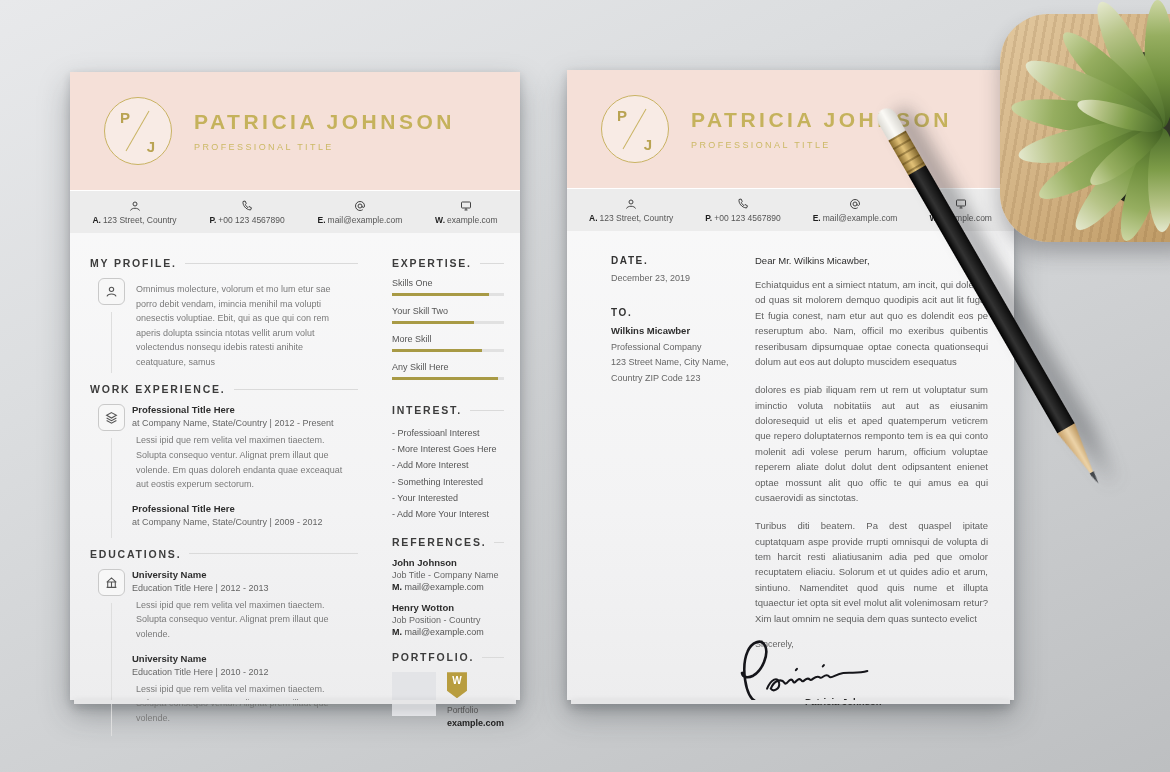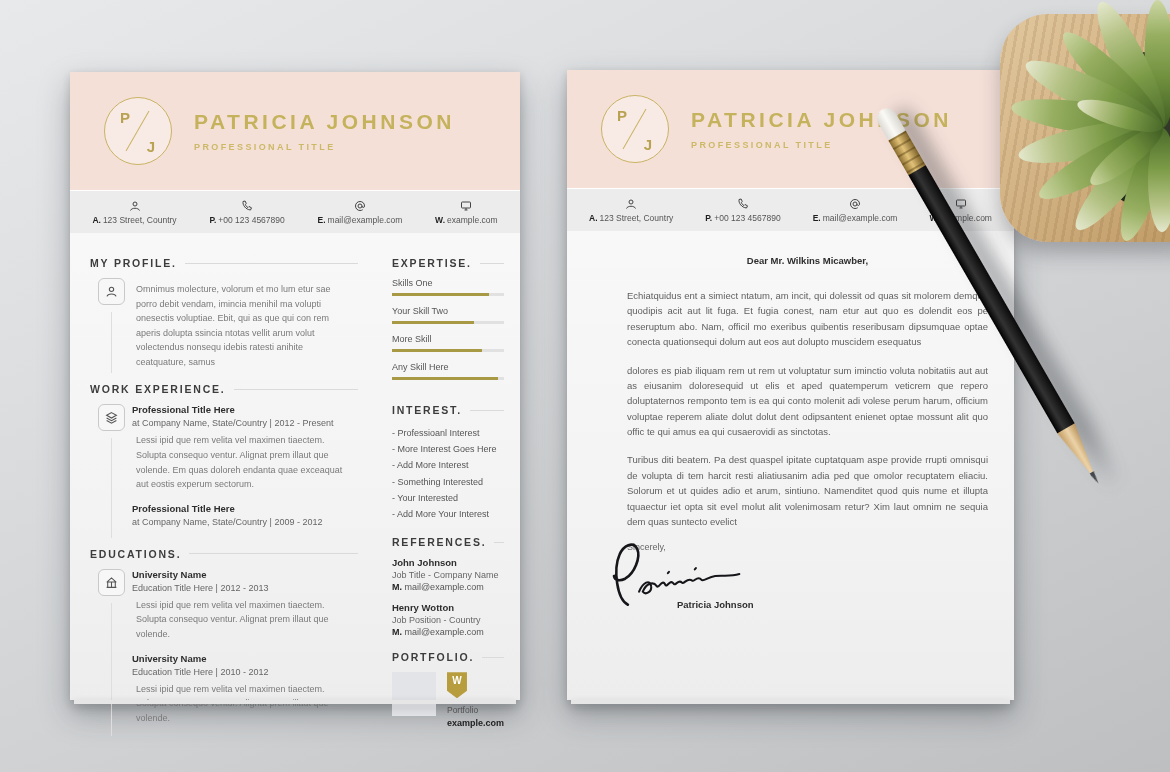--- a/index.html
+++ b/index.html
@@ -19,21 +19,21 @@
   
   .hdr{height:118px;background:#f5e0d8;display:flex;align-items:center;padding-left:34px;box-sizing:border-box;}
   .monogram{position:relative;width:66px;height:66px;border:1px solid #c9b363;border-radius:50%;
     background:rgba(255,255,255,.35);flex:0 0 auto;}
   .monogram .mg-p{position:absolute;left:15px;top:11px;font-size:15px;font-weight:bold;color:#b9a352;}
   .monogram .mg-j{position:absolute;right:16px;bottom:9px;font-size:15px;font-weight:bold;color:#b9a352;}
   .monogram .mg-slash{position:absolute;left:32px;top:10px;width:1px;height:46px;background:#c9b363;
     transform:rotate(30deg);}
   .hdr-text{margin-left:22px;}
   .hdr-name{font-size:21px;font-weight:bold;letter-spacing:3.5px;color:#c5b25c;}
-  .hdr-title{font-size:9px;font-weight:bold;letter-spacing:2.4px;color:#ccb966;margin-top:8px;}
+  .hdr-title{font-size:9px;font-weight:normal;letter-spacing:2.4px;color:#ccb966;margin-top:8px;}
 
   
   .contactbar{height:42px;background:#ececec;border-top:1px solid #ffffff;display:flex;
     align-items:center;justify-content:space-around;padding:0 6px;}
   .c-item{display:flex;flex-direction:column;align-items:center;gap:3px;font-size:8.5px;color:#555;justify-content:space-between;}
   .c-item svg{display:block;}
   .c-line b{color:#1f1f1f;margin-right:2px;}
 
   
   .r-body{display:flex;padding:14px 16px 0 20px;box-sizing:border-box;gap:8px;}
@@ -78,21 +78,21 @@
   .pf-url{font-size:9px;font-weight:bold;color:#222;}
 
   
   .l-body{display:flex;padding:24px 26px 0 44px;box-sizing:border-box;}
   .l-left{width:128px;flex:0 0 auto;}
   .l-h{font-size:10px;font-weight:bold;letter-spacing:1.6px;color:#333;margin-bottom:7px;}
   .l-date{font-size:9px;color:#666;margin-bottom:24px;}
   .recip-name{font-size:9.5px;font-weight:bold;color:#2e2e2e;margin-bottom:4px;}
   .recip-line{font-size:9px;color:#666;line-height:1.7;}
   .l-right{flex:1;padding-left:16px;}
-  .salutation{font-size:9.5px;font-weight:bold;color:#2e2e2e;margin-bottom:22px;text-align:center;}
+  .salutation{font-size:9.5px;font-weight:normal;color:#2e2e2e;margin-bottom:11px;}
   .lp{font-size:9.5px;color:#5f5f5f;line-height:1.62;text-align:justify;margin:0 0 13px;}
   .closing{font-size:9px;color:#666;margin-top:8px;}
   .sig-wrap{position:relative;height:52px;}
   .sig-wrap svg{position:absolute;left:-18px;top:-16px;}
   .signer{font-size:9.5px;font-weight:bold;color:#2e2e2e;margin-left:18px;}
 
   
   .pencil{position:absolute;left:878px;top:108px;width:20px;height:420px;
     transform:rotate(-30deg);transform-origin:10px 12px;display:flex;flex-direction:column;
     filter:drop-shadow(14px 9px 9px rgba(45,48,52,.40));z-index:30;}
@@ -355,20 +355,29 @@
       <div class="c-item">
         <svg width="12" height="12" viewBox="0 0 12 12" fill="none" stroke="#444" stroke-width="1">
             <rect x="1.5" y="2" width="9" height="6" rx="0.8"></rect>
             <path d="M4.5,10 h3 M6,8 v2"></path>
           </svg>
         <span class="c-line"><b>W.</b><span>example.com</span></span>
       </div>
     </div>
 
     <div class="l-body">
+      <div class="l-left">
+        <div class="l-h">DATE.</div>
+        <div class="l-date">December 23, 2019</div>
+        <div class="l-h">TO.</div>
+        <div class="recip-name">Wilkins Micawber</div>
+        <div class="recip-line">Professional Company</div>
+        <div class="recip-line">123 Street Name, City Name,</div>
+        <div class="recip-line">Country ZIP Code 123</div>
+      </div>
       <div class="l-right">
         <div class="salutation">Dear Mr. Wilkins Micawber,</div>
         <p class="lp">Echiatquidus ent a simiect ntatum, am incit, qui dolessit od quas sit molorem demquo quodipis acit aut lit fuga. Et fugia conest, nam etur aut quo es dolendit eos pe reseruptum abo. Nam, officil mo exeribus quibentis reseribusam dipsumquae optae conecta quationsequi dolum aut eos aut dolupto muscidem esequatus</p>
         <p class="lp">dolores es piab iliquam rem ut rem ut voluptatur sum iminctio voluta nobitatiis aut aut as eiusanim doloresequid ut elis et aped quatemperum veticrem que repero doluptaternos remponto tem is ea qui conto molenit adi volese perum harum, officium voluptae reperem aliate dolut dolut dent odipsantent enienet optae mossunt alit quo offic te qui amus ea qui cusaerovidi as sinctotas.</p>
         <p class="lp">Turibus diti beatem. Pa dest quaspel ipitate cuptatquam aspe provide rrupti omnisqui de volupta di tem harcit resti aliatiusanim adia ped que omolor recuptatem eliaciu. Solorum et ut quides adio et arum, sintiuno. Namenditet quod quis nume et illupta tquaectur iet opta sit evel molut alit volenimosam retur? Xim laut omnim ne sequia dem quas suntecto evelict</p>
         <div class="closing">Sincerely,</div>
         <div class="sig-wrap">
           <svg width="140" height="78" viewBox="0 0 150 84" fill="none" stroke="#15151a" stroke-linecap="round">
             <path stroke-width="2.8" d="M20,74 C8,68 4,36 11,20 C15,10 26,5 30,14 C34,23 27,40 17,46 C11,49 6,48 5,43"></path>
             <path stroke-width="2.2" d="M32,60 C36,50 44,46 45,54 C46,60 39,64 36,60 C39,52 47,48 51,54 C53,57 57,46 60,52 C62,57 65,46 69,51 C71,55 74,46 78,50 C80,53 84,44 89,48 C91,50 95,42 99,47 C101,50 106,44 114,43 C121,42 130,44 140,41"></path>

